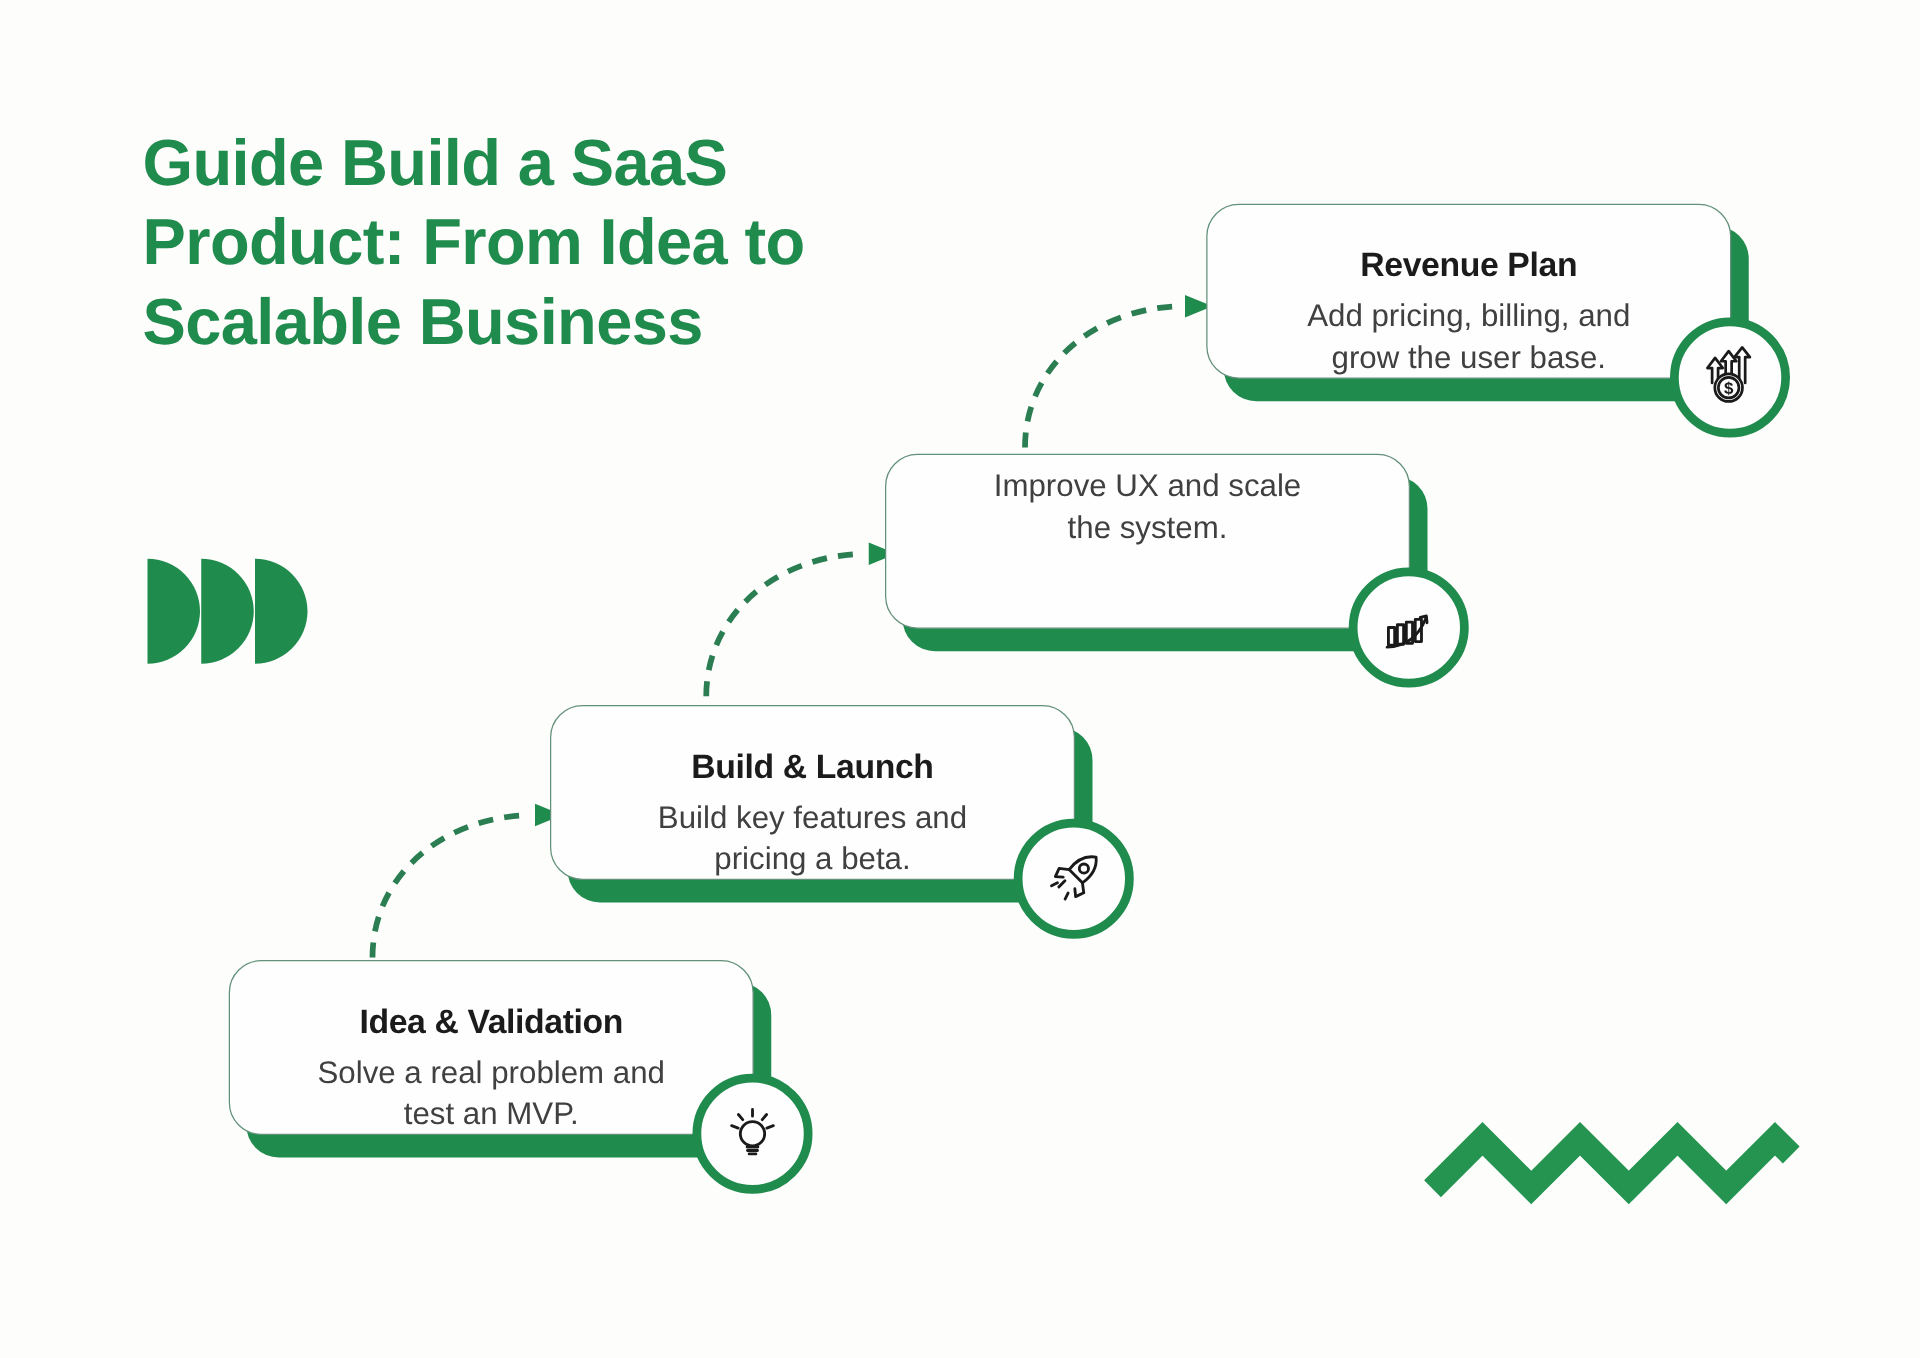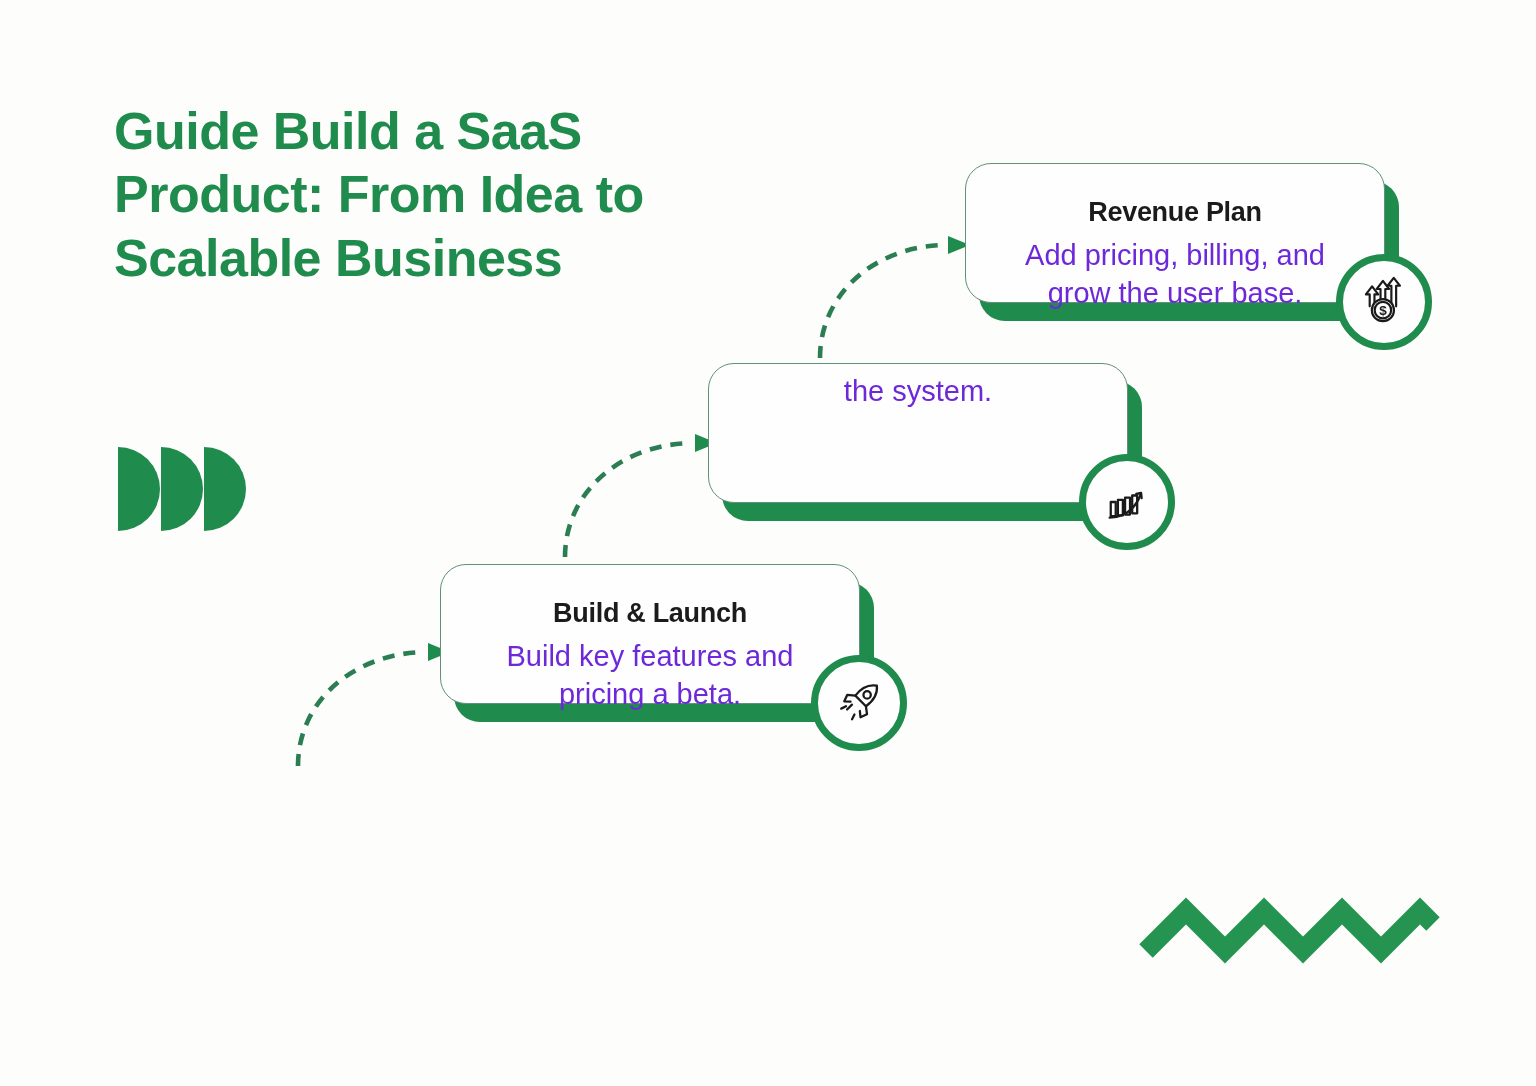--- a/index.html
+++ b/index.html
@@ -35,21 +35,21 @@
     box-sizing:border-box;
     text-align:center;
   }
   .card-title{
     margin-top:33px;
     font-size:27px;font-weight:700;color:#1b1b1b;
     letter-spacing:-0.3px;
   }
   .card-desc{
     margin-top:9px;
-    font-size:29px;line-height:1.3;color:#6d28d9;
+    font-size:25px;line-height:1.3;color:#404040;
   }
   .icon-badge{
     position:absolute;right:-48px;bottom:-48px;
     width:82px;height:82px;border-radius:50%;
     background:#fdfefd;border:7px solid var(--green);
     display:flex;align-items:center;justify-content:center;
   }
   .icon-badge svg{display:block;}
   
   .half-circles{position:absolute;left:118px;top:447px;display:flex;gap:1px;}
@@ -83,20 +83,37 @@
       <path d="M428,643 L450,652 L428,661 Z"></path>
       <path d="M695,434 L717,443 L695,452 Z"></path>
       <path d="M948,236 L970,245 L948,254 Z"></path>
     </g>
   </svg>
 
   <svg class="zigzag-svg" width="1536" height="1086" viewBox="0 0 1536 1086">
     <polyline points="1146,951 1186,911 1225,950 1264,911 1303,950 1342,911 1381,950 1420,911 1433,924" fill="none" stroke="#249450" stroke-width="19" stroke-linecap="butt" stroke-linejoin="miter"></polyline>
   </svg>
 
+  <div class="step step-1">
+    <div class="card-shadow"></div>
+    <div class="card">
+      <div class="card-title">Idea &amp; Validation</div>
+      <div class="card-desc">
+        <div>Solve a real problem and</div>
+        <div>test an MVP.</div>
+      </div>
+      <div class="icon-badge">
+        <svg width="52" height="52" viewBox="0 0 48 48" fill="none" stroke="#1a1a1a" stroke-width="2.1" stroke-linecap="round">
+          <circle cx="24" cy="24" r="9"></circle>
+          <path d="M20 33.8 h8 M20.3 36.4 h7.4 M21.5 38.9 h5"></path>
+          <path d="M24 11 V6 M16.8 13.6 L13.6 9.8 M31.2 13.6 L34.4 9.8 M13.4 19.8 L8.6 18 M34.6 19.8 L39.4 18"></path>
+        </svg>
+      </div>
+    </div>
+  </div>
 
   <div class="step step-2">
     <div class="card-shadow"></div>
     <div class="card">
       <div class="card-title">Build &amp; Launch</div>
       <div class="card-desc">
         <div>Build key features and</div>
         <div>pricing a beta.</div>
       </div>
       <div class="icon-badge">
@@ -109,20 +126,21 @@
           <path d="M12 27 L7.6 29.2 M19.8 34.6 L17.6 39"></path>
         </svg>
       </div>
     </div>
   </div>
 
   <div class="step step-3">
     <div class="card-shadow"></div>
     <div class="card">
       <div class="card-desc">
+        <div>Improve UX and scale</div>
         <div>the system.</div>
       </div>
       <div class="icon-badge">
         <svg width="52" height="52" viewBox="0 0 48 48" fill="none" stroke="#1a1a1a" stroke-width="2.1" stroke-linejoin="round" stroke-linecap="round">
           <rect x="9" y="24" width="4.6" height="13"></rect>
           <rect x="15.6" y="22" width="4.6" height="14.4"></rect>
           <rect x="22.2" y="20" width="4.6" height="15.6"></rect>
           <rect x="28.8" y="18" width="4.6" height="16.4"></rect>
           <path d="M8 38.5 C22 38 31 31 36.5 17.5"></path>
           <path d="M32.5 16.5 L37 15.5 L37.5 20.5" fill="none"></path>

